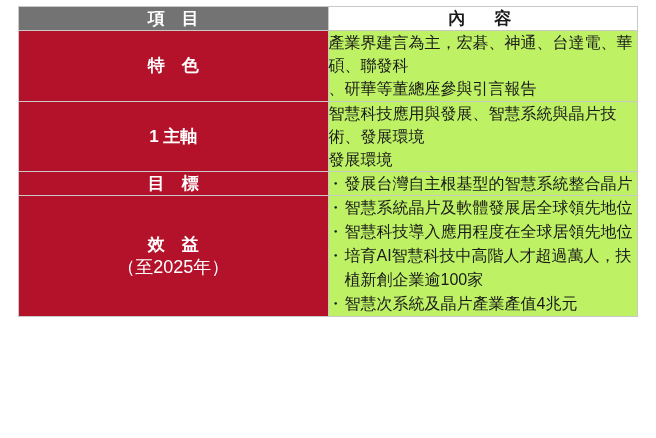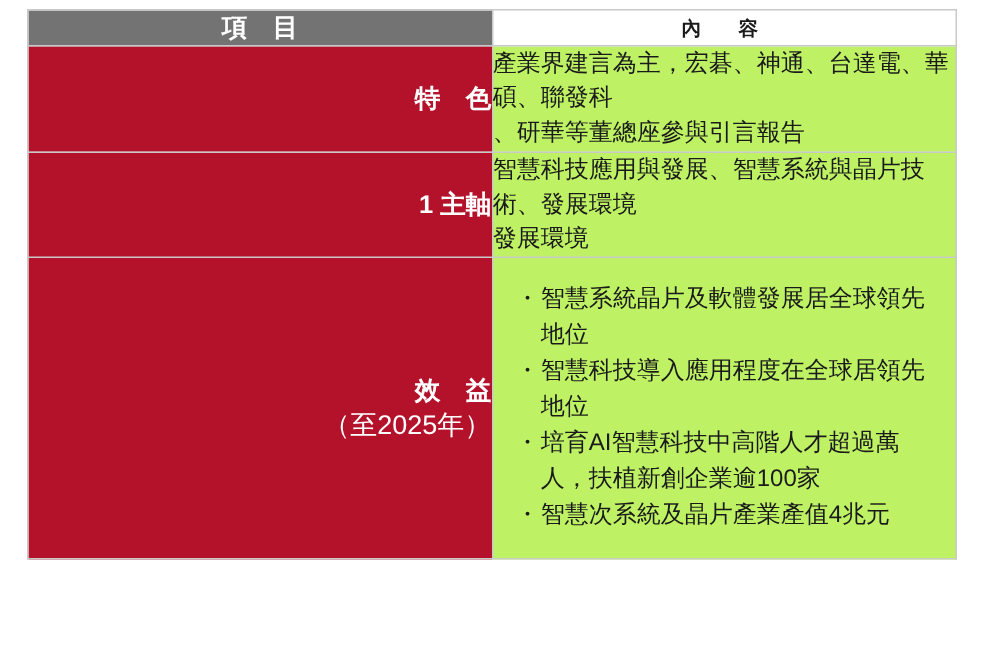--- a/index.html
+++ b/index.html
@@ -43,21 +43,21 @@
   }
   table.main td {
     border: 1px solid #c9c9c9;
     vertical-align: middle;
     padding: 0;
   }
   td.label {
     width: 118px;
     background: #b3122a;
     color: #ffffff;
-    text-align: right;
+    text-align: center;
     font-size: 17px;
     font-weight: bold;
     line-height: 1.25;
     padding: 5px 2px;
   }
   td.label .sub {
     display: block;
     font-size: 18px;
     font-weight: normal;
     margin-top: 1px;
@@ -75,28 +75,28 @@
     color: #ffffff;
     text-align: center;
     font-size: 17px;
     font-weight: bold;
     padding: 5px 2px;
   }
   td.header-content {
     background: #ffffff;
     color: #1a1a1a;
     text-align: center;
-    font-size: 13px;
+    font-size: 17px;
     font-weight: bold;
     padding: 5px 2px;
     letter-spacing: 6px;
   }
   ul.bullets {
     margin: 0;
-    padding: 16px;
+    padding: 0;
     list-style: none;
   }
   ul.bullets li {
     position: relative;
     padding-left: 16px;
     font-size: 16px;
     line-height: 1.5;
     color: #1a1a1a;
   }
   ul.bullets li::before {
@@ -153,20 +153,28 @@
       <tr>
         <td class="label">
           <span>1 主軸</span>
         </td>
         <td class="content">
           <div>智慧科技應用與發展、智慧系統與晶片技術、發展環境</div>
           <div>發展環境</div>
         </td>
       </tr>
 
+      <tr>
+        <td class="label">
+          <span>目　標</span>
+        </td>
+        <td class="content">
+          <div class="single-bullet">發展台灣自主根基型的智慧系統整合晶片</div>
+        </td>
+      </tr>
 
       <tr>
         <td class="label tall">
           <span>效　益</span>
           <span class="sub">（至2025年）</span>
         </td>
         <td class="content">
           <ul class="bullets">
             <li>智慧系統晶片及軟體發展居全球領先地位</li>
             <li>智慧科技導入應用程度在全球居領先地位</li>

